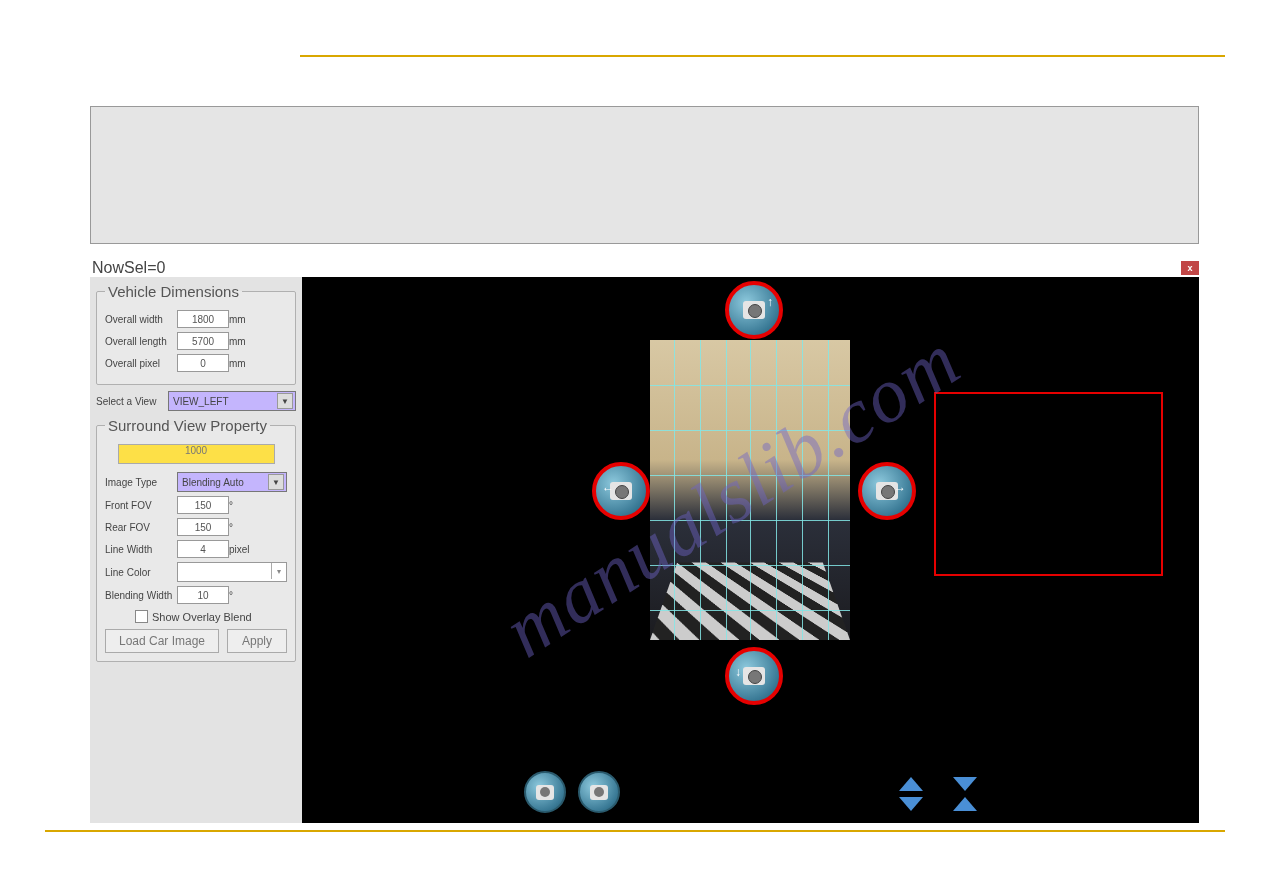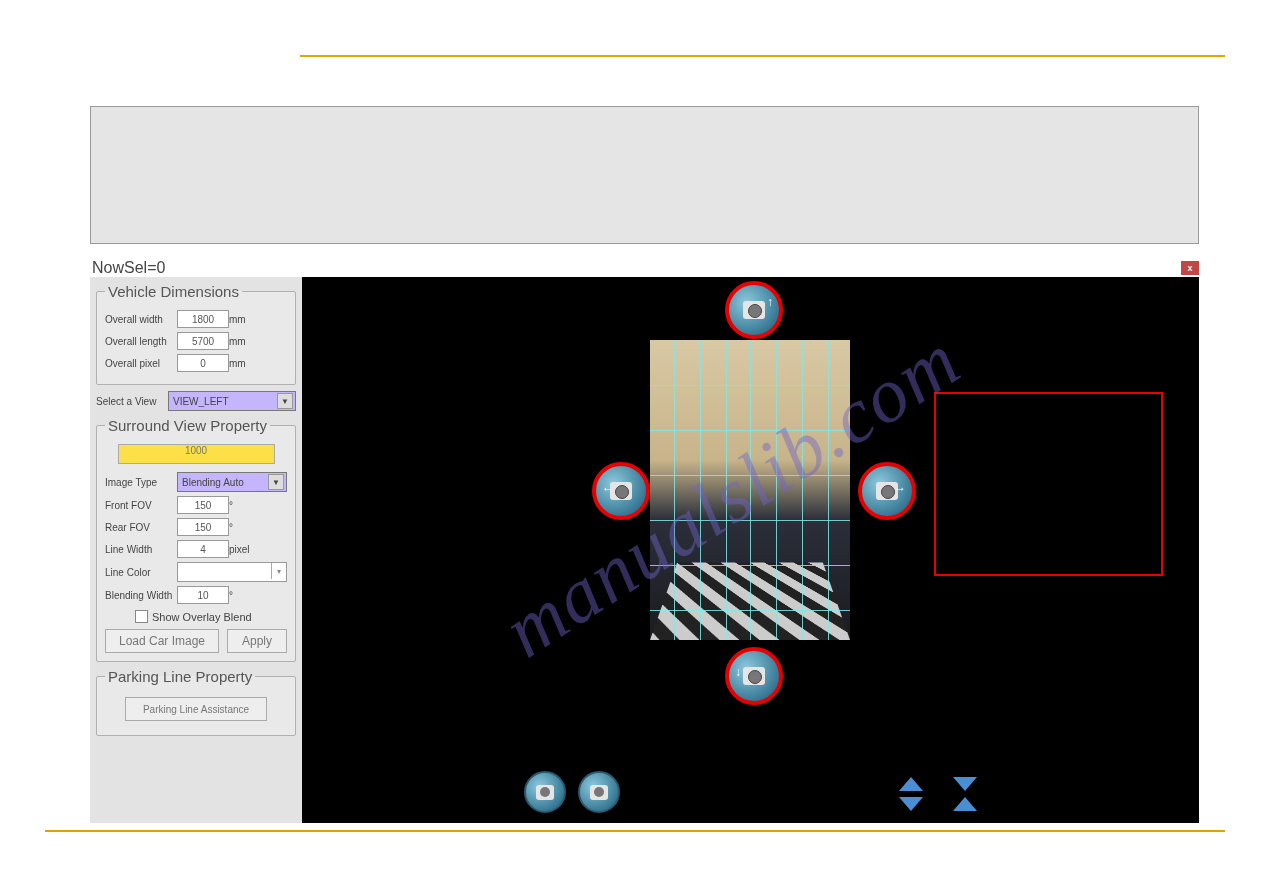--- a/index.html
+++ b/index.html
@@ -467,26 +467,20 @@
         <div class="btn-row">
           <div class="btn">
             <span>Load Car Image</span>
           </div>
           <div class="btn sm">
             <span>Apply</span>
           </div>
         </div>
       </fieldset>
 
-      <fieldset class="grp">
-        <legend>Parking Line Property</legend>
-        <div class="park-btn">
-          <span>Parking Line Assistance</span>
-        </div>
-      </fieldset>
 
     </div>
 
     <div class="main-view">
 
       <div class="camera-view">
         <div class="checker"></div>
         <div class="grid">
           <div class="v" style="left:12%"></div>
           <div class="v" style="left:25%"></div>

